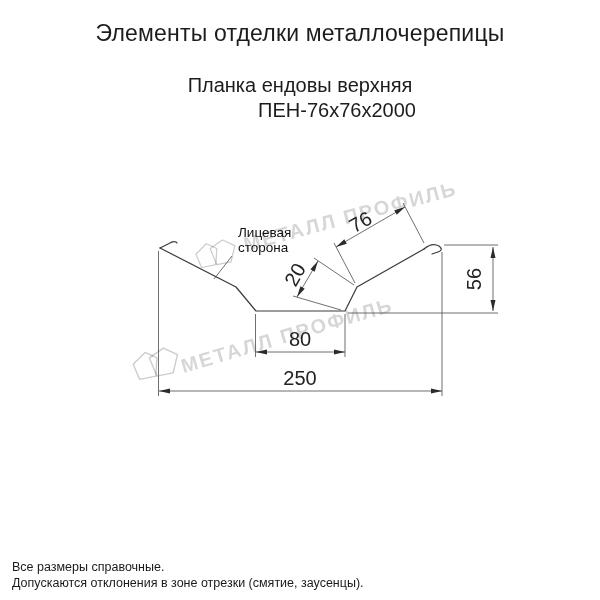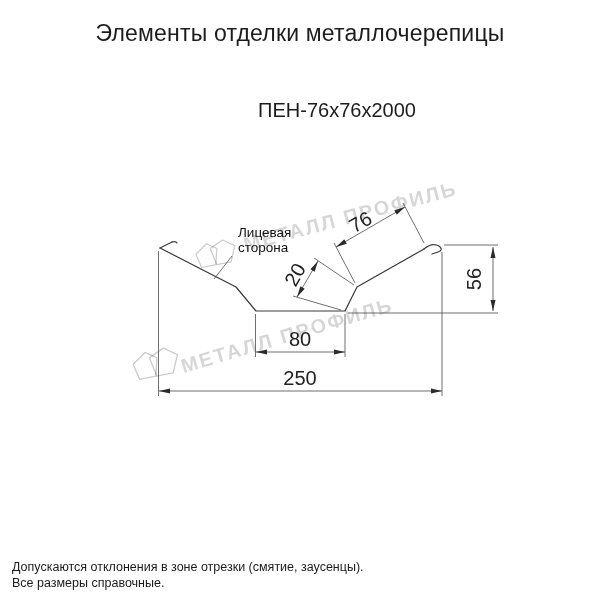--- a/index.html
+++ b/index.html
@@ -35,20 +35,21 @@
   .lbltxt{font-size:13.5px;fill:#111;}
   .wmtxt{font-size:20px;font-weight:bold;letter-spacing:2px;}
   .wmlogo{fill:none;stroke:rgba(0,0,0,0.20);stroke-width:1.3;stroke-linejoin:round;}
 </style>
 </head>
 <body>
 
 <div class="page">
 
   <div class="hdr-title">Элементы отделки металлочерепицы</div>
+  <div class="hdr-sub">Планка ендовы верхняя</div>
   <div class="hdr-model">ПЕН-76х76х2000</div>
 
   <svg class="drawing-svg" viewBox="0 0 600 600">
 
     <g>
       <g class="wmlogo" transform="translate(194,239) scale(0.95)">
         <path d="M 2,16 L 13,5 L 24,10 L 23,27 L 8,30 Z"></path>
         <path d="M 17,10 L 30,1 L 43,7 L 39,24 L 24,27 Z"></path>
       </g>
       <text class="wmtxt" x="352" y="223" text-anchor="middle" fill="rgba(0,0,0,0.16)" transform="rotate(-15 352 223)">МЕТАЛЛ ПРОФИЛЬ</text>
@@ -115,17 +116,17 @@
       <line class="thin" x1="341" y1="310" x2="293" y2="296"></line>
       <line class="thin" x1="297" y1="297" x2="318" y2="261"></line>
       <polygon class="arr" points="297,297 304.7,288.8 300.4,286.2"></polygon>
       <polygon class="arr" points="318,261 314.7,271.8 310.4,269.2"></polygon>
       <text class="dimtxt" x="301" y="278" text-anchor="middle" transform="rotate(-60 301 278)">20</text>
     </g>
 
   </svg>
 
   <div class="footer">
+    <div>Все размеры справочные.</div>
     <div>Допускаются отклонения в зоне отрезки (смятие, заусенцы).</div>
-    <div>Все размеры справочные.</div>
   </div>
 
 </div>
 
 </body></html>

